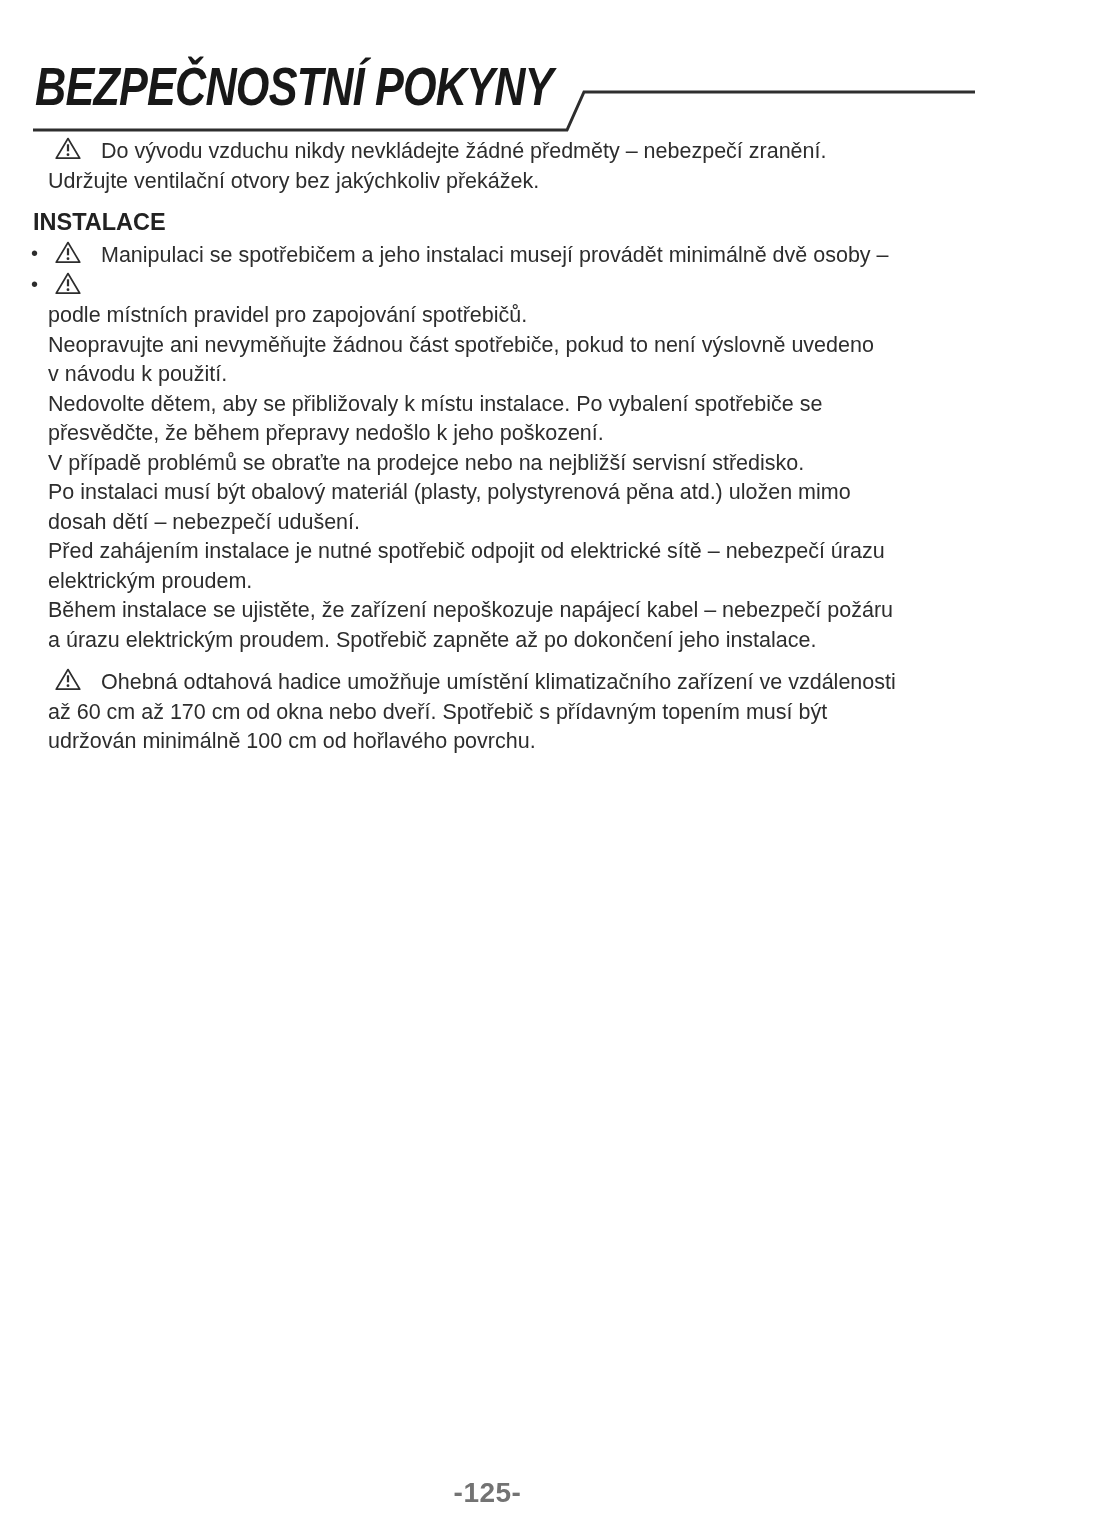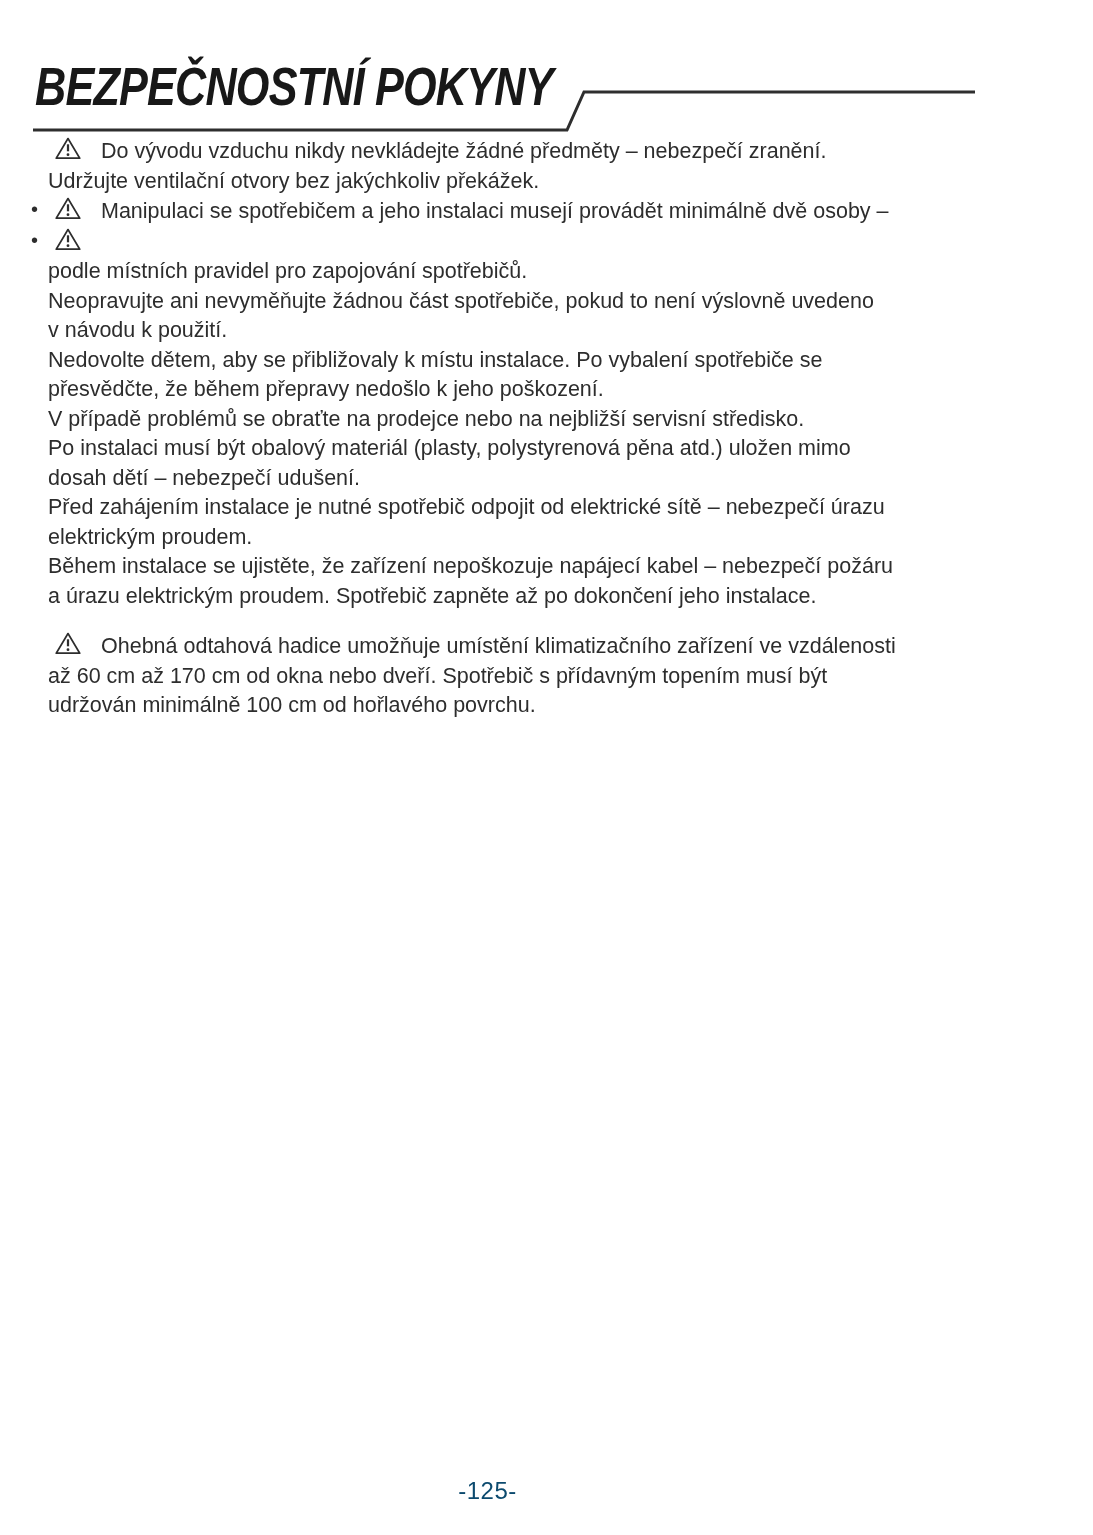--- a/index.html
+++ b/index.html
@@ -61,30 +61,31 @@
     margin: 10px 0 2px -15px;
   }
   .bullet-item { position: relative; }
   .bullet-marker {
     position: absolute;
     left: -17px;
     top: -1px;
     font-size: 20px;
     color: #2d2d2d;
   }
-  .hose-para { margin-top: 20px; }
+  .hose-para { margin-top: 12px; }
   
   .footer {
     position: absolute;
     left: 0; top: 1477px;
     width: 100%;
     text-align: center;
-    font-size: 24px;
-    color: #0c4a6e;
+    font-size: 28px;
+    color: #737373;
     letter-spacing: 0.5px;
+    font-weight: bold;
   }
 </style>
 </head>
 <body>
 
 <div class="page">
 
   <svg class="title-rule" viewBox="0 0 1093 160" xmlns="http://www.w3.org/2000/svg">
     <polyline points="33,130 567,130 584,92 1040,92" fill="none" stroke="#2e2e2e" stroke-width="3"></polyline>
   </svg>
@@ -99,20 +100,21 @@
           <svg viewBox="0 0 30 26" xmlns="http://www.w3.org/2000/svg">
             <path d="M15 2.3 L27.6 23.4 H2.4 Z" fill="none" stroke="#2d2d2d" stroke-width="1.8" stroke-linejoin="round"></path>
             <line x1="15" y1="8.5" x2="15" y2="16" stroke="#2d2d2d" stroke-width="2.4"></line>
             <circle cx="15" cy="19.6" r="1.5" fill="#2d2d2d"></circle>
           </svg>
         </span><span>Do vývodu vzduchu nikdy nevkládejte žádné předměty – nebezpečí zranění.</span>
       </span>
       <span class="cont-lines">Udržujte ventilační otvory bez jakýchkoliv překážek.</span>
     </div>
 
+    <div class="section-heading">INSTALACE</div>
 
     <div class="bullet-item">
       <span class="bullet-marker">•</span>
       <span class="line-first">
         <span class="warn-icon">
           <svg viewBox="0 0 30 26" xmlns="http://www.w3.org/2000/svg">
             <path d="M15 2.3 L27.6 23.4 H2.4 Z" fill="none" stroke="#2d2d2d" stroke-width="1.8" stroke-linejoin="round"></path>
             <line x1="15" y1="8.5" x2="15" y2="16" stroke="#2d2d2d" stroke-width="2.4"></line>
             <circle cx="15" cy="19.6" r="1.5" fill="#2d2d2d"></circle>
           </svg>

